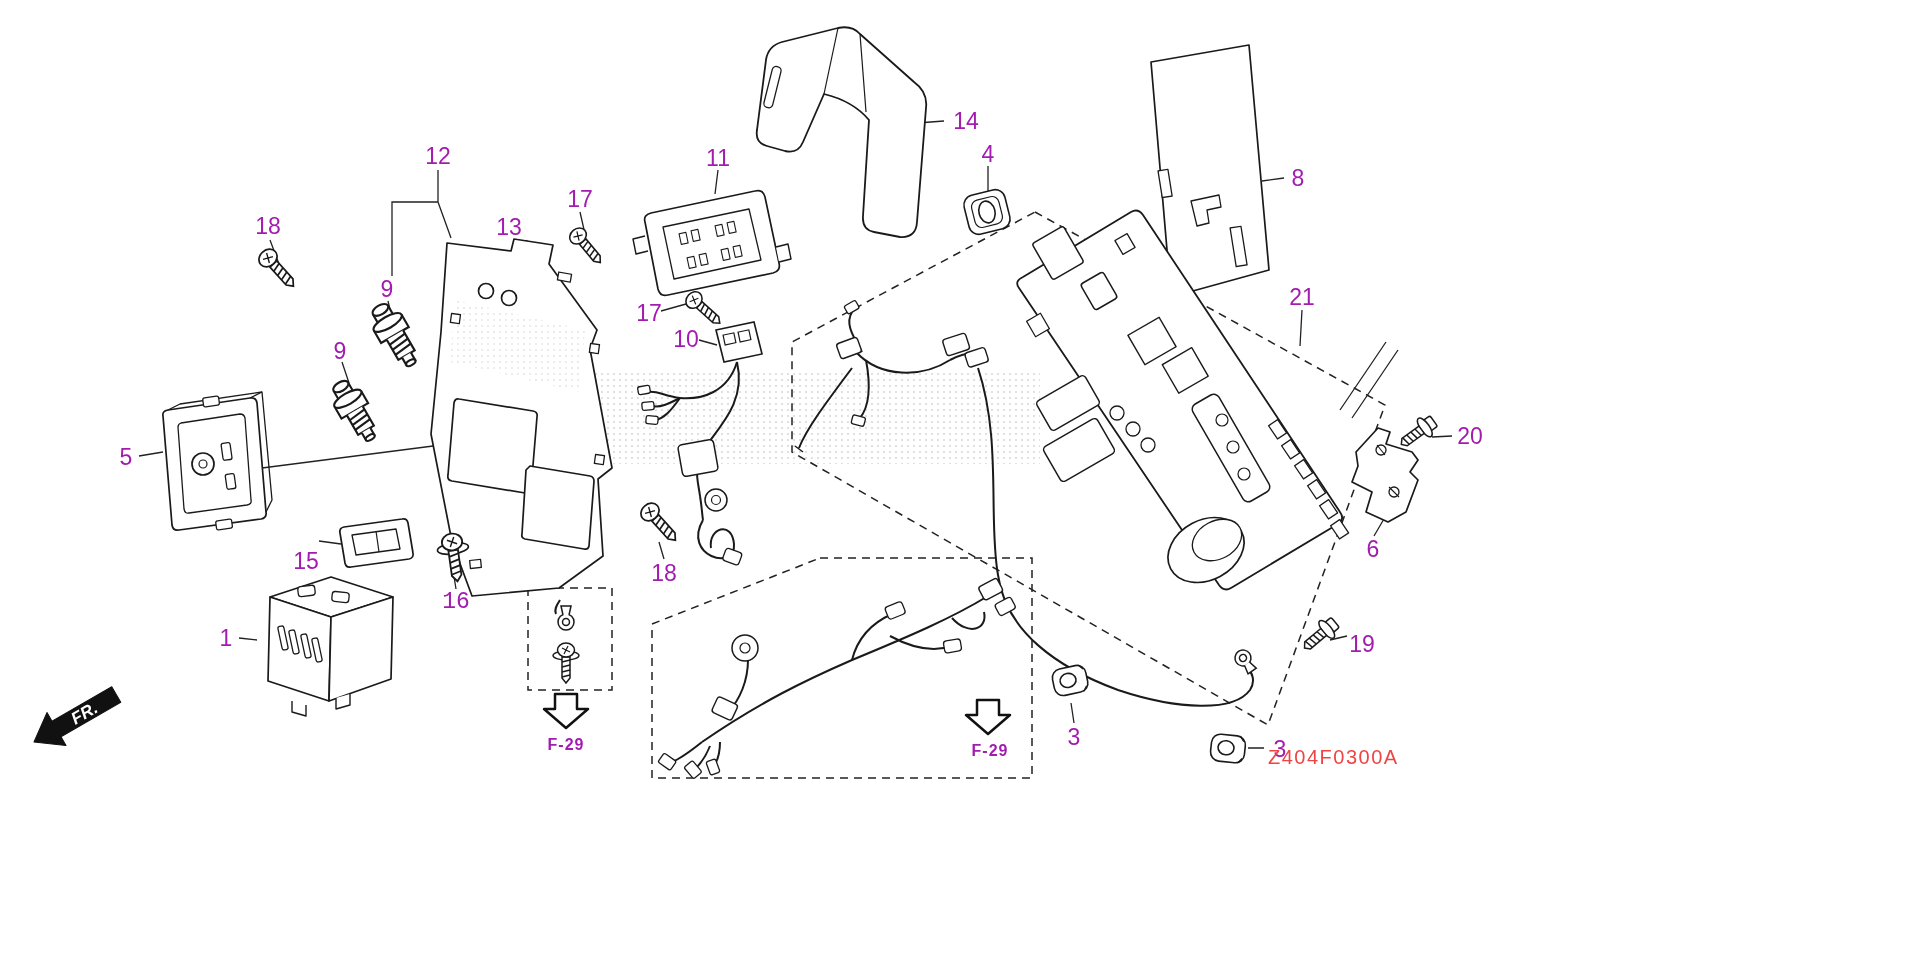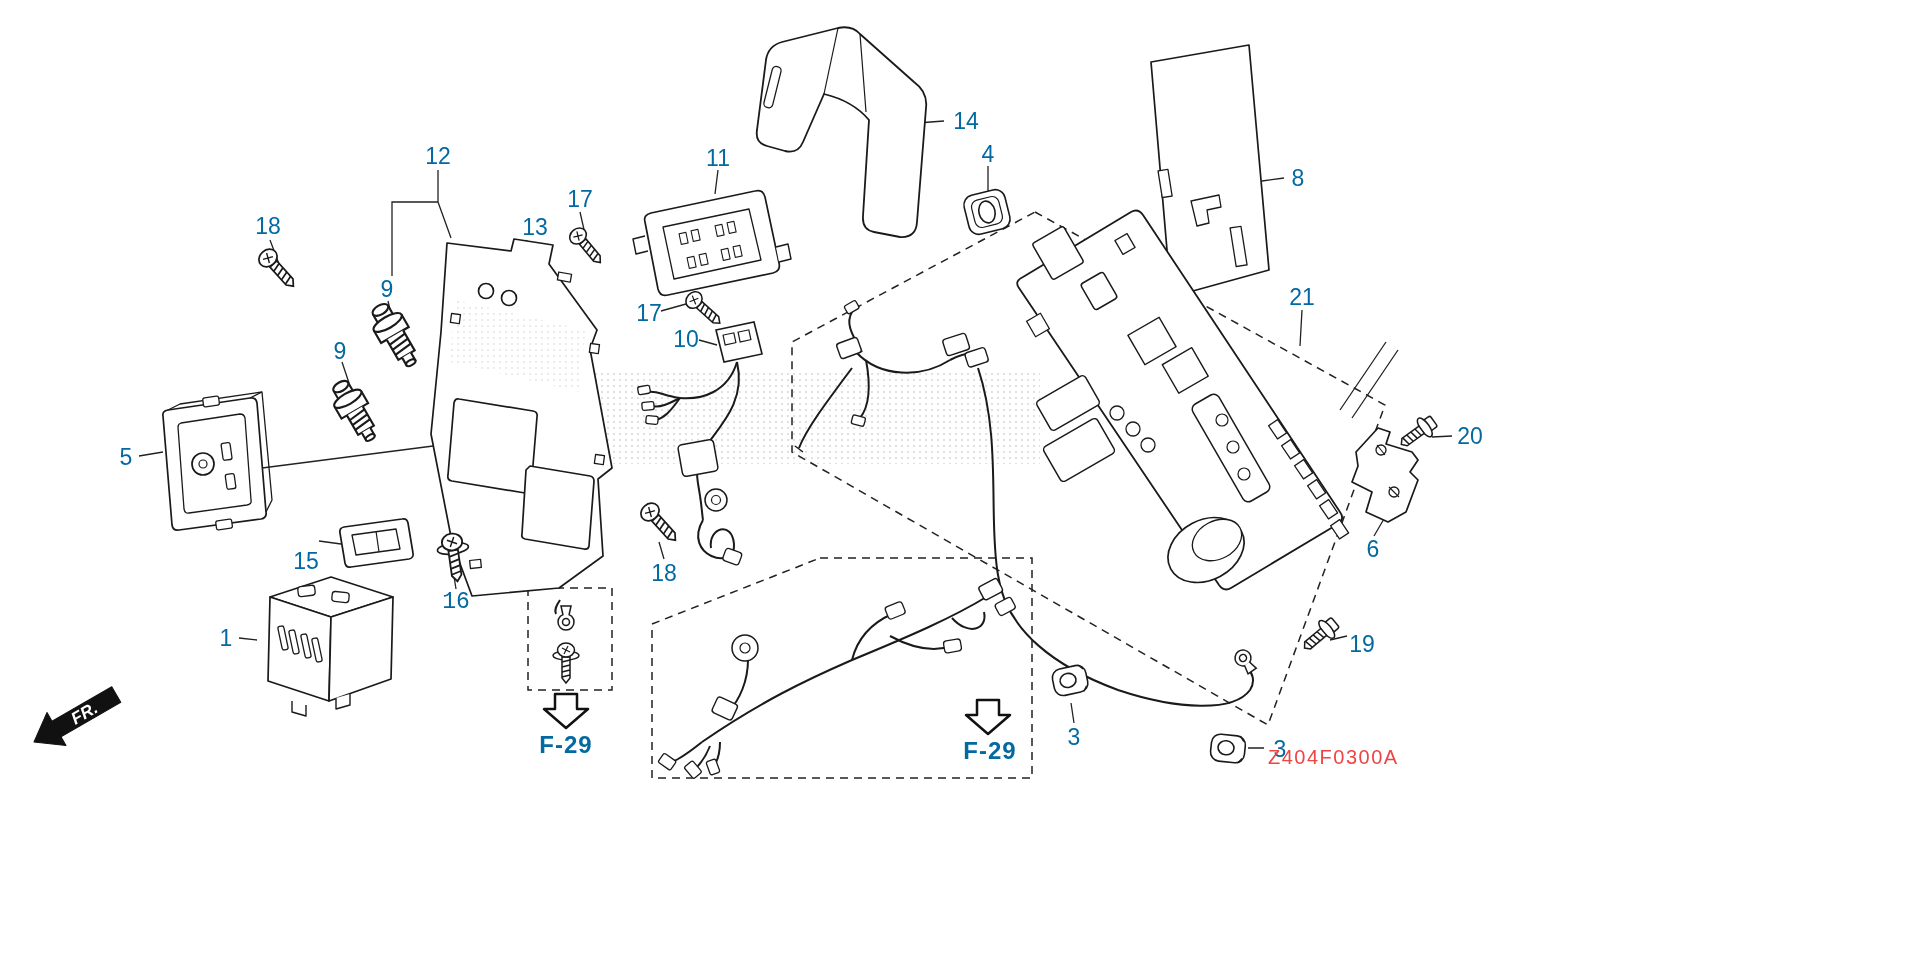--- a/index.html
+++ b/index.html
@@ -2,22 +2,22 @@
 <html><head>
 <meta charset="utf-8">
 <style>
   html,body{margin:0;padding:0;background:#ffffff;}
   body{width:1920px;height:960px;}
   .stage{position:relative;width:1920px;height:960px;background:#fff;overflow:hidden;
          font-family:"Liberation Sans",sans-serif;color:#0a0a0a;}
   .stage svg{position:absolute;left:0;top:0;}
   .annotation-layer{position:absolute;left:0;top:0;width:100%;height:100%;pointer-events:none;}
   .callout{position:absolute;transform:translate(-50%,-50%);font-size:23px;line-height:1;
-           color:#0369a1;white-space:nowrap;}
-  .ref-label{font-weight:700;font-size:24px;letter-spacing:1px;}
+           color:#a21caf;white-space:nowrap;}
+  .ref-label{font-weight:700;font-size:16px;letter-spacing:1px;}
   .part-code{position:absolute;left:1268px;top:746px;font-size:20px;letter-spacing:1.5px;color:#ef4444;}
 </style>
 </head>
 <body>
 
 <div class="stage">
 
 <svg width="1920" height="960" viewBox="0 0 1920 960">
   <defs>
     <pattern id="halftone" width="6" height="6" patternUnits="userSpaceOnUse">
@@ -298,21 +298,21 @@
 
   <g transform="translate(34,742) rotate(-30)">
     <path d="M0,0 L26,-19 L26,-9 L95,-9 L95,9 L26,9 L26,19 Z" fill="#111" stroke="#111" stroke-linejoin="round"></path>
     <text x="58" y="6" font-size="17" font-style="italic" font-weight="bold" fill="#fff" text-anchor="middle" font-family="Liberation Sans, sans-serif">FR.</text>
   </g>
 </svg>
 
 <div class="annotation-layer">
       <div class="callout" style="left: 268px; top: 226px;">18</div>
       <div class="callout" style="left: 438px; top: 156px;">12</div>
-      <div class="callout" style="left: 535px; top: 227px; text-align: center;">13</div>
+      <div class="callout" style="left: 509px; top: 227px; text-align: center;">13</div>
       <div class="callout" style="left: 580px; top: 199px;">17</div>
       <div class="callout" style="left: 718px; top: 158px;">11</div>
       <div class="callout" style="left: 966px; top: 121px;">14</div>
       <div class="callout" style="left: 988px; top: 154px;">4</div>
       <div class="callout" style="left: 1298px; top: 178px;">8</div>
       <div class="callout" style="left: 387px; top: 289px;">9</div>
       <div class="callout" style="left: 340px; top: 351px;">9</div>
       <div class="callout" style="left: 649px; top: 313px;">17</div>
       <div class="callout" style="left: 686px; top: 339px;">10</div>
       <div class="callout" style="left: 1302px; top: 297px; text-align: center;">21</div>

